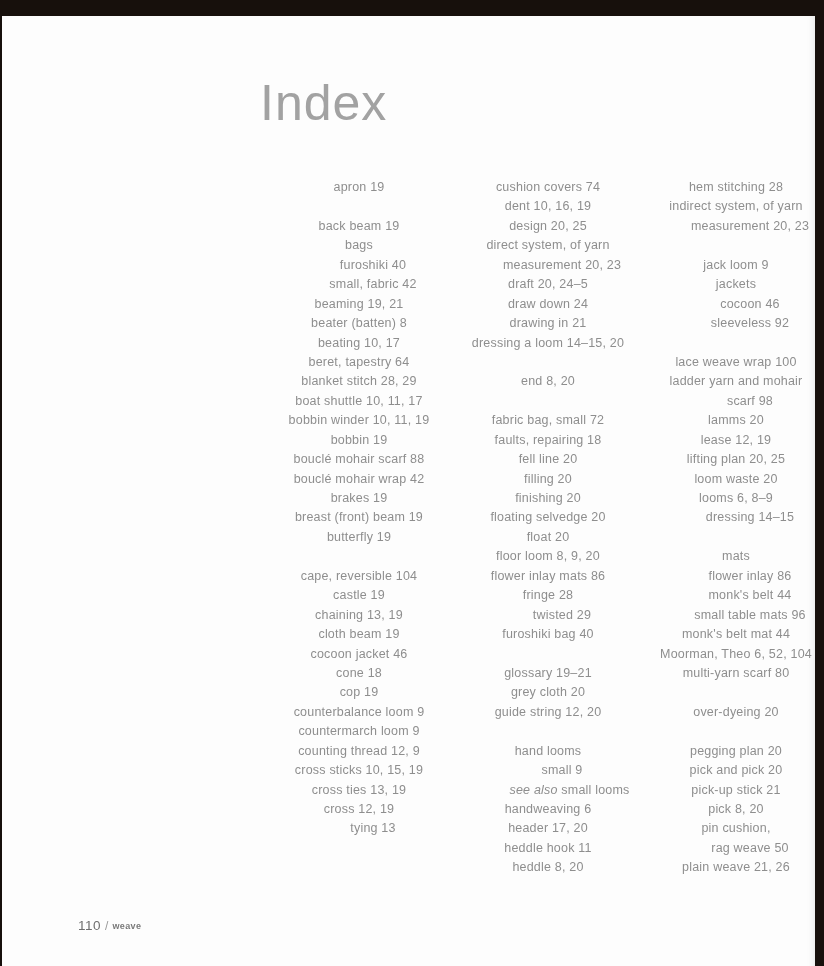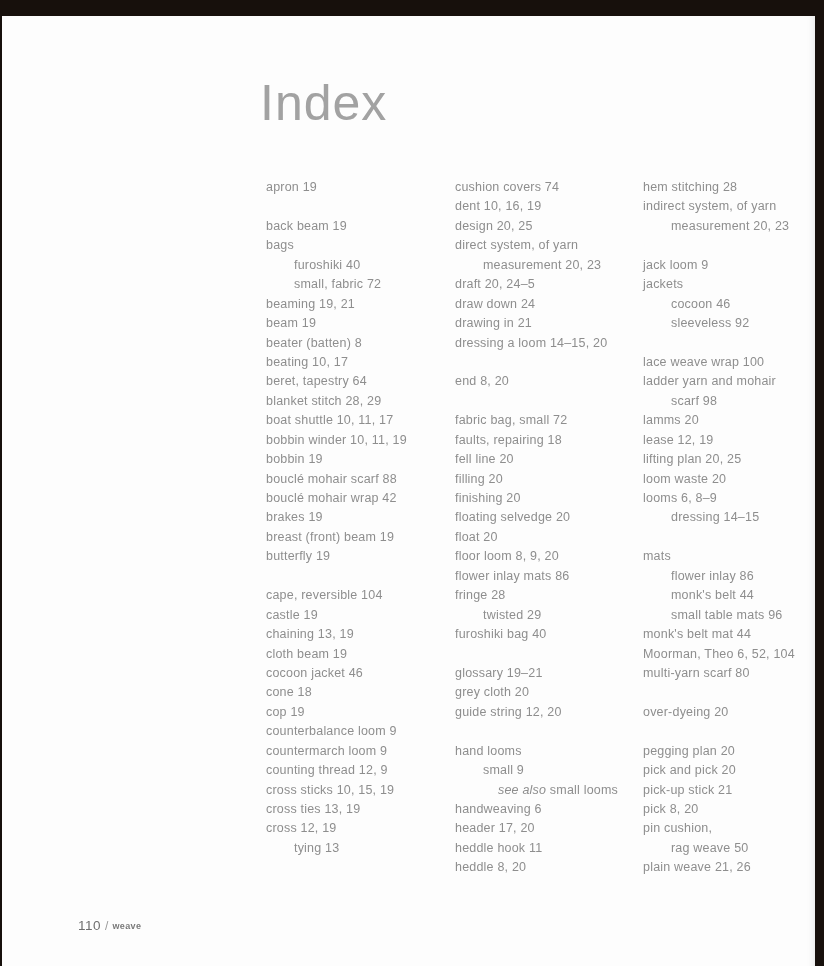--- a/index.html
+++ b/index.html
@@ -39,20 +39,21 @@
     top: 162px;
     width: 100%;
   }
   .index-column {
     position: absolute;
     top: 0;
     width: 186px;
     color: #8e8e8e;
     font-size: 12.5px;
     font-weight: 400;
+    text-align: center;
   }
   .col-0 { left: 264px; }
   .col-1 { left: 453px; }
   .col-2 { left: 641px; }
   .line {
     height: 19.45px;
     line-height: 19.45px;
     white-space: nowrap;
     letter-spacing: 0.2px;
   }
@@ -94,23 +95,22 @@
 
   <h1 class="page-title">Index</h1>
 
   <div class="index-body">
     <div class="index-column col-0">
         <div class="line indent-0">apron 19</div>
         <div class="line indent-0"></div>
         <div class="line indent-0">back beam 19</div>
         <div class="line indent-0">bags</div>
         <div class="line indent-1">furoshiki 40</div>
-        <div class="line indent-1">small, fabric 72</div>
+        <div class="line indent-1">small, fabric 42</div>
         <div class="line indent-0">beaming 19, 21</div>
-        <div class="line indent-0">beam 19</div>
         <div class="line indent-0">beater (batten) 8</div>
         <div class="line indent-0">beating 10, 17</div>
         <div class="line indent-0">beret, tapestry 64</div>
         <div class="line indent-0">blanket stitch 28, 29</div>
         <div class="line indent-0">boat shuttle 10, 11, 17</div>
         <div class="line indent-0">bobbin winder 10, 11, 19</div>
         <div class="line indent-0">bobbin 19</div>
         <div class="line indent-0">bouclé mohair scarf 88</div>
         <div class="line indent-0">bouclé mohair wrap 42</div>
         <div class="line indent-0">brakes 19</div>

